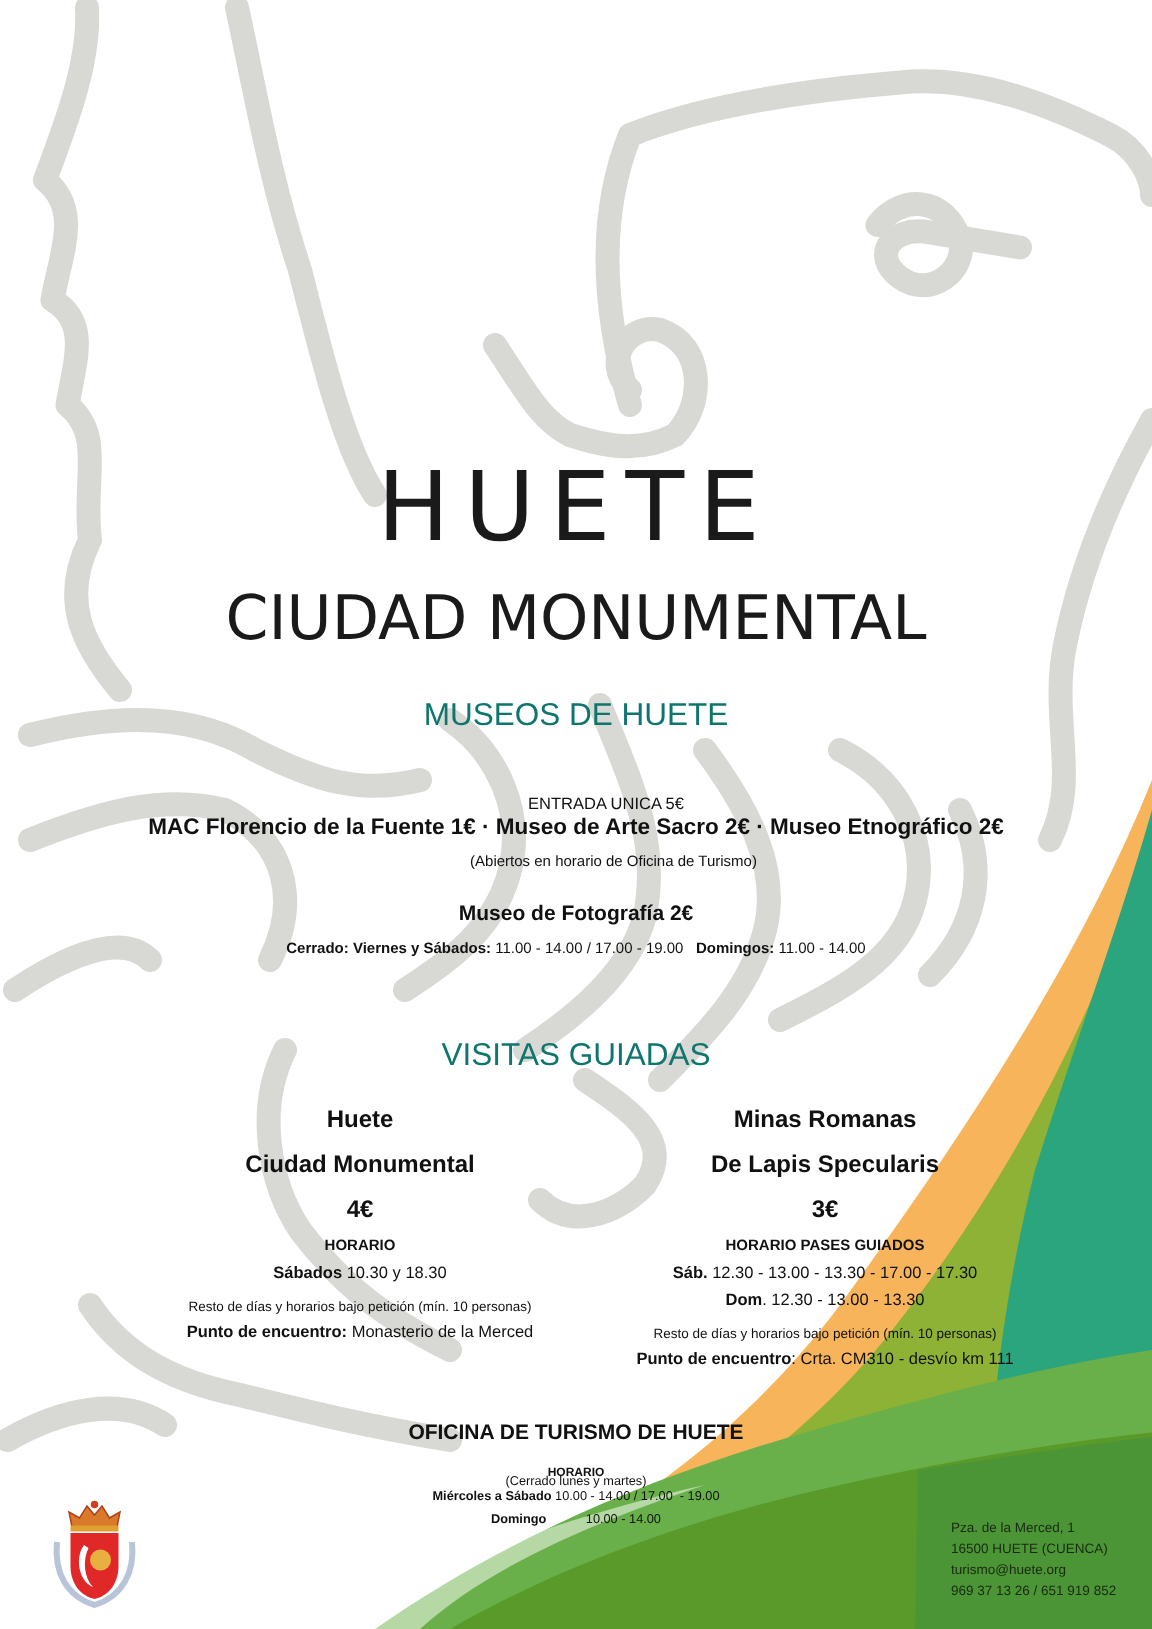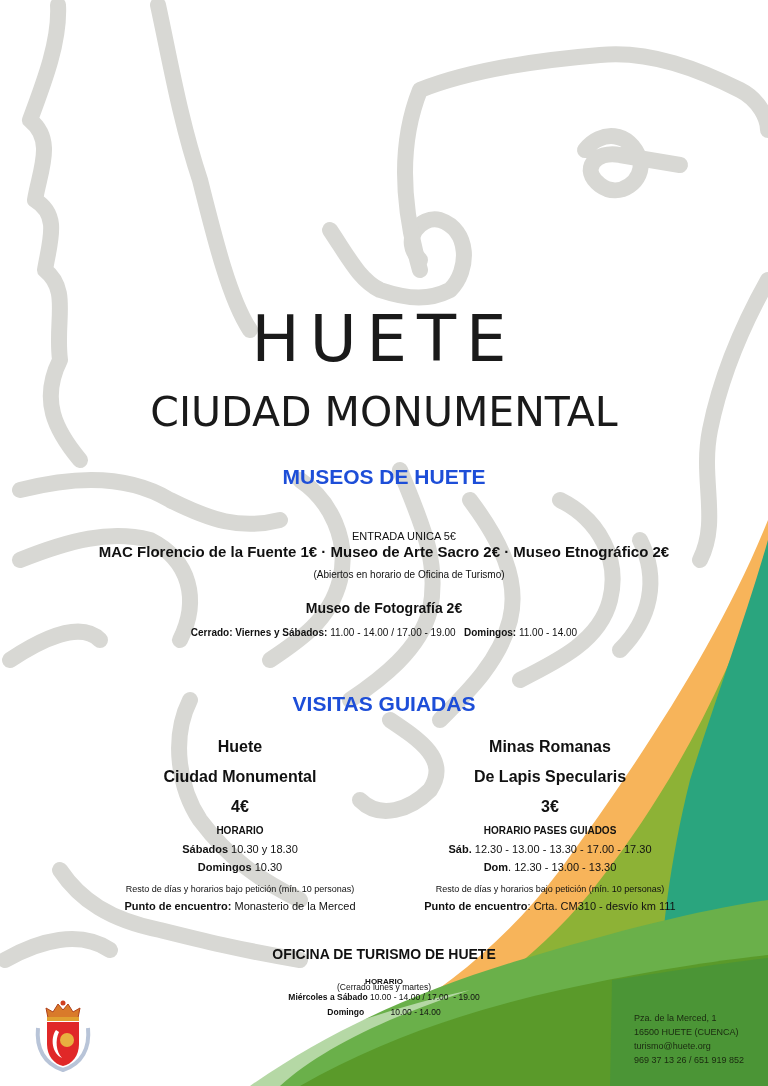--- a/index.html
+++ b/index.html
@@ -13,21 +13,21 @@
     .content { position: absolute; left: 0; top: 0; width: 768px; height: 833px; z-index: 1; }
     .center { position: absolute; left: 0; width: 768px; text-align: center; }
     .title-huete {
       top: 302px; font-size: 64px; letter-spacing: 10px; font-weight: 400; color: #1a1a1a;
       font-family: "DejaVu Sans", sans-serif;
     }
     .title-ciudad {
       top: 388px; font-size: 41px; letter-spacing: 0px; font-weight: 400; color: #1a1a1a;
       font-family: "DejaVu Sans", sans-serif;
     }
-    .green-h { color: #1d4ed8; font-weight: 700; font-size: 21px; }
+    .green-h { color: #0f766e; font-weight: 400; font-size: 21px; }
     .small { font-size: 11px; }
     .tiny { font-size: 9.5px; padding-left: 25px; }
     .b { font-weight: 700; }
     .col { position: absolute; text-align: center; }
     .col .h { font-weight: 700; font-size: 16px; line-height: 30px; }
     .col .line { font-size: 11px; line-height: 18px; }
     .col .note { font-size: 9px; line-height: 18px; margin-top: 4px; }
     .col .meet { font-size: 11px; line-height: 16px; }
     .contact { position: absolute; left: 634px; top: 1011px; font-size: 9px; line-height: 14px; color: #1a2a10; }
     .crest { position: absolute; left: 32px; top: 998px; width: 62px; height: 76px; }
@@ -82,21 +82,20 @@
   </div>
 
   <div class="center green-h" style="top:692px;">VISITAS GUIADAS</div>
 
   <div class="col" style="left:95px; top:732px; width:290px;">
     <div class="h">Huete</div>
     <div class="h">Ciudad Monumental</div>
     <div class="h">4€</div>
     <div class="line b" style="font-size:10px;">HORARIO</div>
     <div class="line"><span class="b">Sábados</span><span style="white-space:pre;"> 10.30 y 18.30</span></div>
-    <div class="line"><span class="b">Domingos</span><span style="white-space:pre;"> 10.30</span></div>
     <div class="note">Resto de días y horarios bajo petición (mín. 10 personas)</div>
     <div class="meet"><span class="b">Punto de encuentro:</span><span style="white-space:pre;"> Monasterio de la Merced</span></div>
   </div>
 
   <div class="col" style="left:400px; top:732px; width:300px;">
     <div class="h">Minas Romanas</div>
     <div class="h">De Lapis Specularis</div>
     <div class="h">3€</div>
     <div class="line b" style="font-size:10px;">HORARIO PASES GUIADOS</div>
     <div class="line"><span class="b">Sáb.</span><span style="white-space:pre;"> 12.30 - 13.00 - 13.30 - 17.00 - 17.30</span></div>

